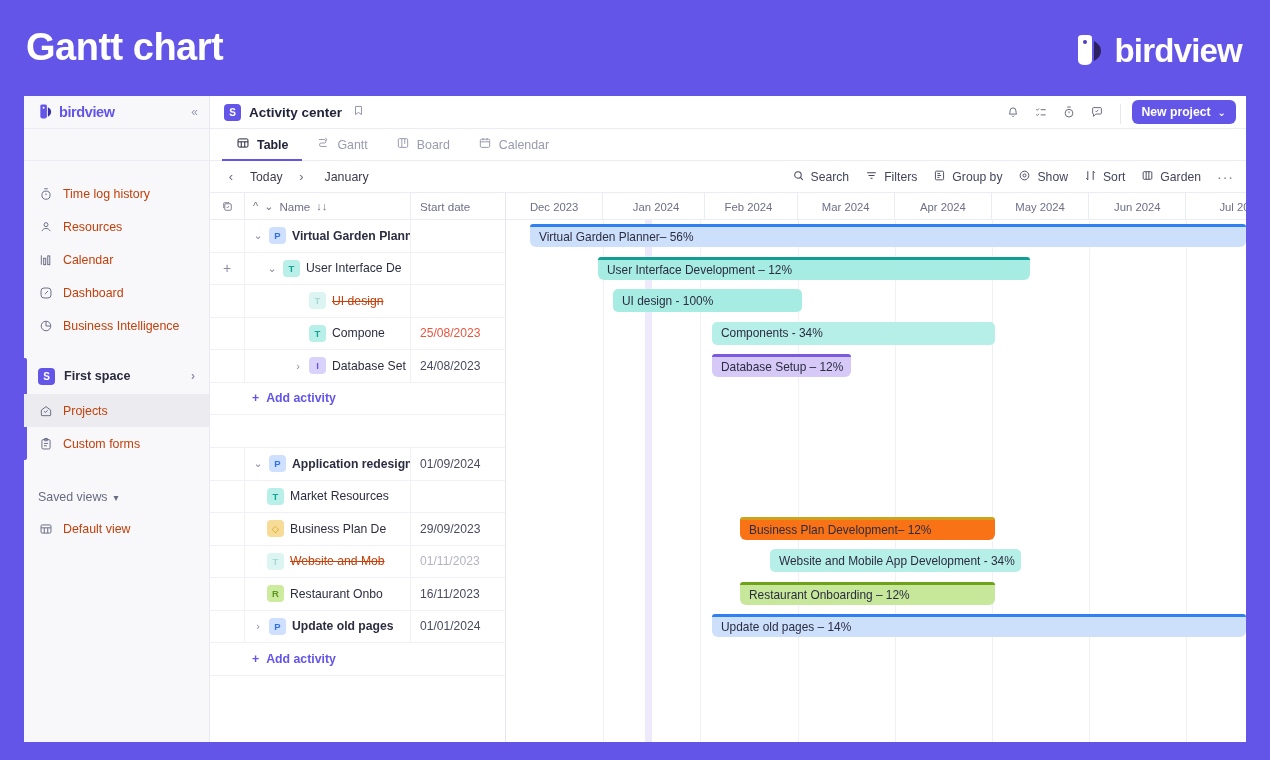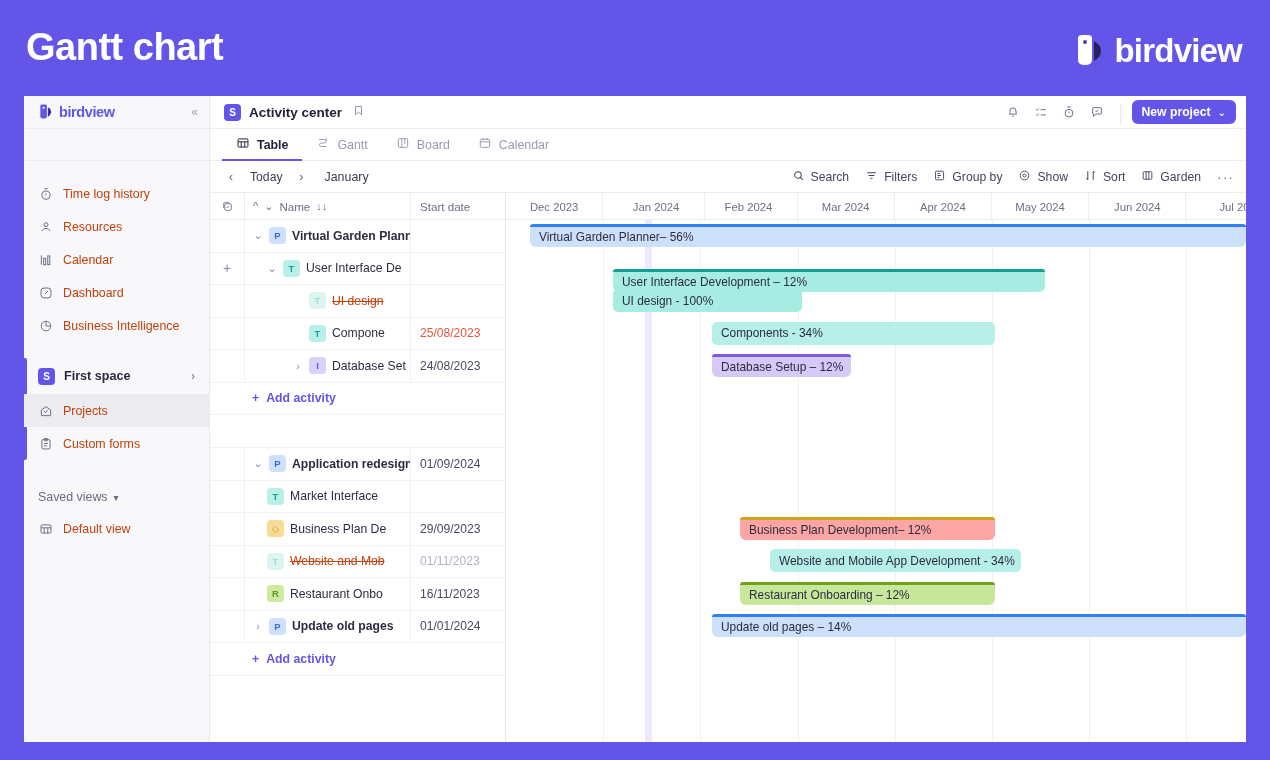--- a/index.html
+++ b/index.html
@@ -576,21 +576,21 @@
             <span class="badge b-P">P</span>
             <span class="rname bold">Application redesign</span>
           </div>
           <div class="c2">01/09/2024</div>
         </div>
 
         <div class="row">
           <div class="c0"></div>
           <div class="c1 indent-1">
             <span class="badge b-T">T</span>
-            <span class="rname">Market Interface</span>
+            <span class="rname">Market Resources</span>
           </div>
           <div class="c2"></div>
         </div>
 
         <div class="row">
           <div class="c0"></div>
           <div class="c1 indent-1">
             <span class="badge b-D">◇</span>
             <span class="rname">Business Plan De</span>
           </div>
@@ -648,33 +648,33 @@
             <div class="g-col" style="left: 194.4px;"></div>
             <div class="g-col" style="left: 291.6px;"></div>
             <div class="g-col" style="left: 388.8px;"></div>
             <div class="g-col" style="left: 486px;"></div>
             <div class="g-col" style="left: 583.2px;"></div>
             <div class="g-col" style="left: 680.4px;"></div>
             <div class="g-today" style="left: 139px;"></div>
             <div class="bar" style="left: 24px; width: 716px; top: 4px; background: rgb(205, 224, 251); border-top: 3px solid rgb(47, 128, 240); border-radius: 3px 3px 6px 6px;">
               <span>Virtual Garden Planner– 56%</span>
             </div>
-            <div class="bar" style="left: 107px; width: 432px; top: 36.5px; background: rgb(167, 236, 227); border-top: 3px solid rgb(18, 158, 146); border-radius: 3px 3px 6px 6px; margin-top: 12px;">
+            <div class="bar" style="left: 92px; width: 432px; top: 36.5px; background: rgb(167, 236, 227); border-top: 3px solid rgb(18, 158, 146); border-radius: 3px 3px 6px 6px;">
               <span>User Interface Development – 12%</span>
             </div>
             <div class="bar" style="left: 107px; width: 189px; top: 69px; background: rgb(167, 236, 227);">
               <span>UI design - 100%</span>
             </div>
             <div class="bar" style="left: 206px; width: 283px; top: 101.5px; background: rgb(182, 239, 232);">
               <span>Components - 34%</span>
             </div>
             <div class="bar" style="left: 206px; width: 139px; top: 134px; background: rgb(214, 201, 247); border-top: 3px solid rgb(123, 90, 224); border-radius: 3px 3px 6px 6px;">
               <span>Database Setup – 12%</span>
             </div>
-            <div class="bar" style="left: 234px; width: 255px; top: 296.5px; background: #fca5a5; border-top: 3px solid rgb(208, 161, 26); border-radius: 3px 3px 6px 6px;">
+            <div class="bar" style="left: 234px; width: 255px; top: 296.5px; background: #f97316; border-top: 3px solid rgb(208, 161, 26); border-radius: 3px 3px 6px 6px;">
               <span>Business Plan Development– 12%</span>
             </div>
             <div class="bar" style="left: 264px; width: 251px; top: 329px; background: rgb(182, 239, 232);">
               <span>Website and Mobile App Development - 34%</span>
             </div>
             <div class="bar" style="left: 234px; width: 255px; top: 361.5px; background: rgb(199, 232, 155); border-top: 3px solid rgb(111, 161, 27); border-radius: 3px 3px 6px 6px;">
               <span>Restaurant Onboarding – 12%</span>
             </div>
             <div class="bar" style="left: 206px; width: 534px; top: 394px; background: rgb(205, 224, 251); border-top: 3px solid rgb(47, 128, 240); border-radius: 3px 3px 6px 6px;">
               <span>Update old pages – 14%</span>

